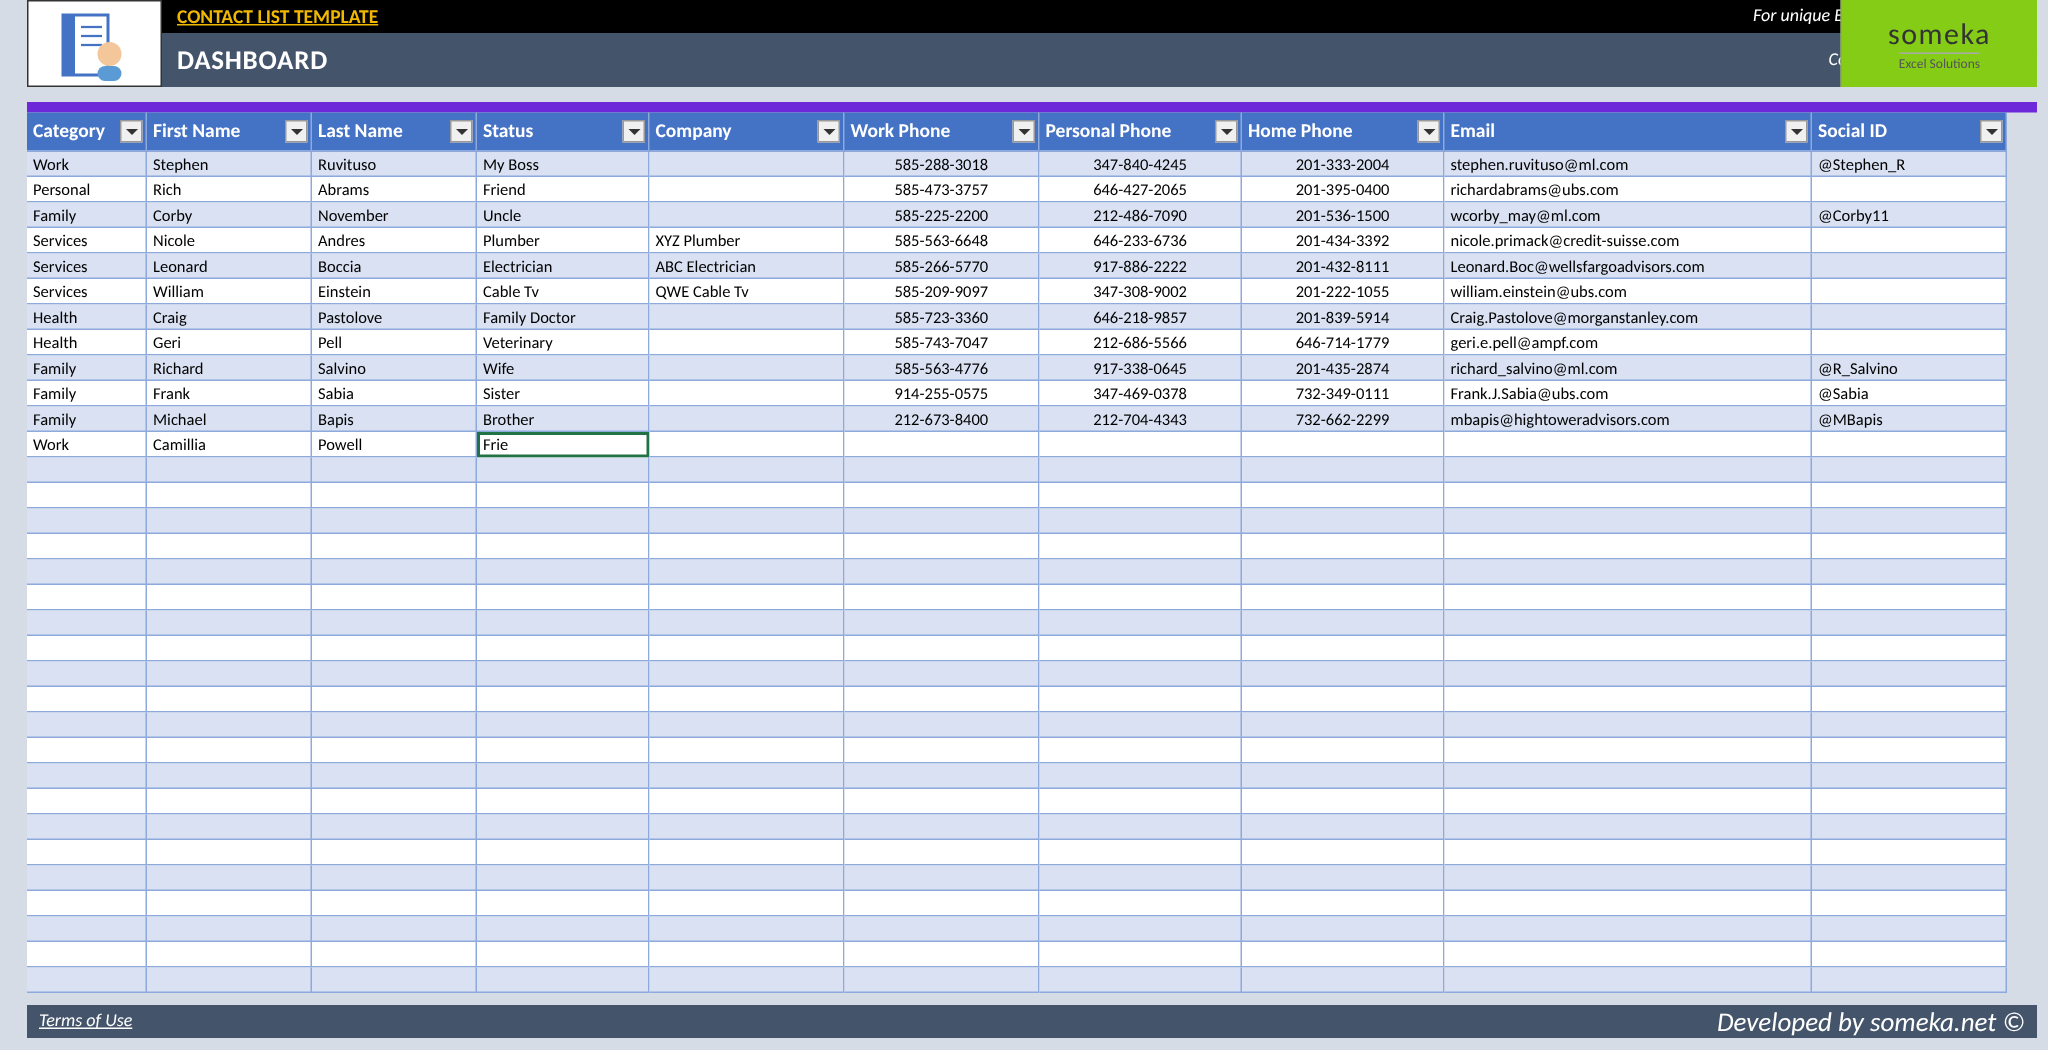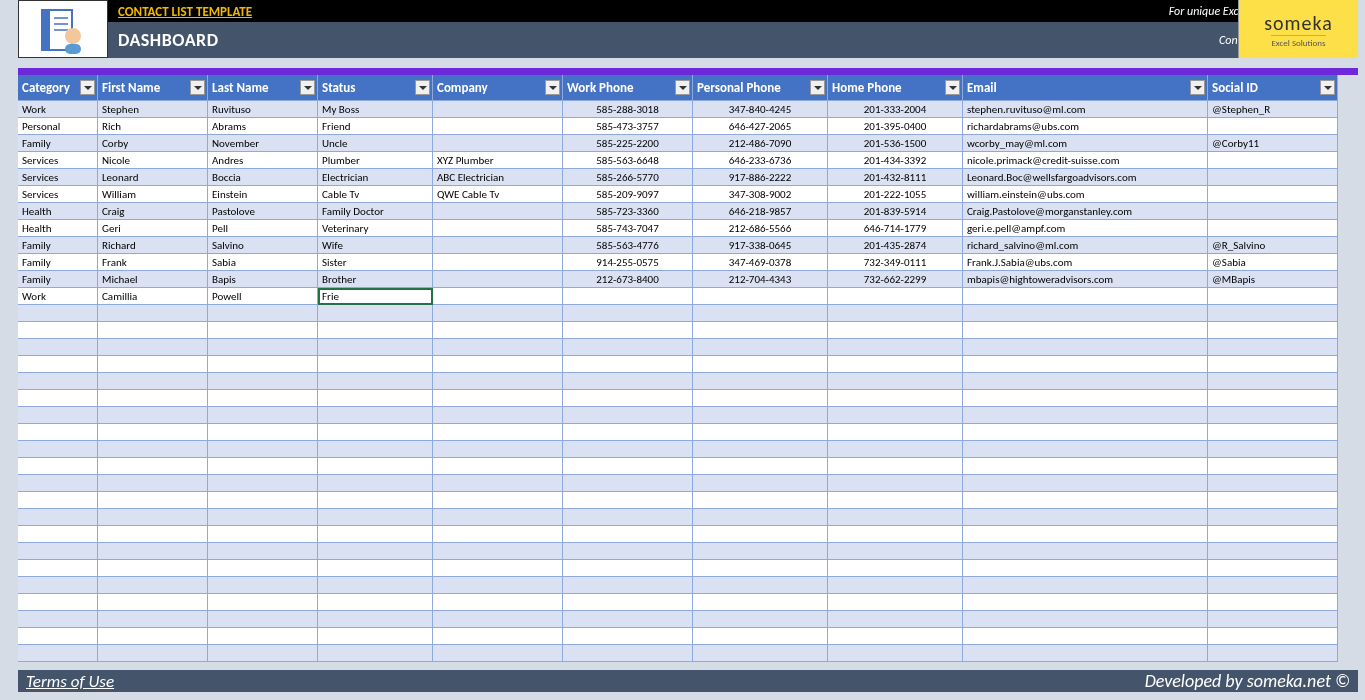--- a/index.html
+++ b/index.html
@@ -68,23 +68,23 @@
   border: 1px solid #333;
   display: flex;
   align-items: center;
   justify-content: center;
 }
 .logo-block svg { width: 50px; height: 50px; }
 .brand-block {
   position: absolute;
   top: 0;
   right: 0;
-  width: 120px;
+  width: 131px;
   height: 58px;
-  background: #fde047;
+  background: #84cc16;
   display: flex;
   flex-direction: column;
   align-items: center;
   justify-content: center;
   border-left: 1px solid #999;
 }
 .brand-name { font-size: 20px; font-weight: 300; color: #333; letter-spacing: 1px; }
 .brand-sub { font-size: 9px; color: #555; border-top: 1px solid #aaa; padding-top: 1px; text-align: right; }
 
 .sheet-wrap {
@@ -152,21 +152,21 @@
   bottom: 8px;
   left: 18px;
   width: 1340px;
   background: #44546a;
   height: 22px;
   display: flex;
   align-items: center;
   justify-content: space-between;
   padding: 0 8px;
 }
-.footer-terms { color: #fff; font-style: italic; text-decoration: underline; font-size: 17px; }
+.footer-terms { color: #fff; font-style: italic; text-decoration: underline; font-size: 12px; }
 .footer-dev { color: #fff; font-style: italic; font-size: 18px; }
 .header-wrap { position: relative; margin-left: 18px; width: 1340px; }
 .arrow-icon {
   display: inline-block;
   border: 1px solid #fff;
   padding: 1px 3px;
   font-size: 10px;
 }
 </style>
 </head>

